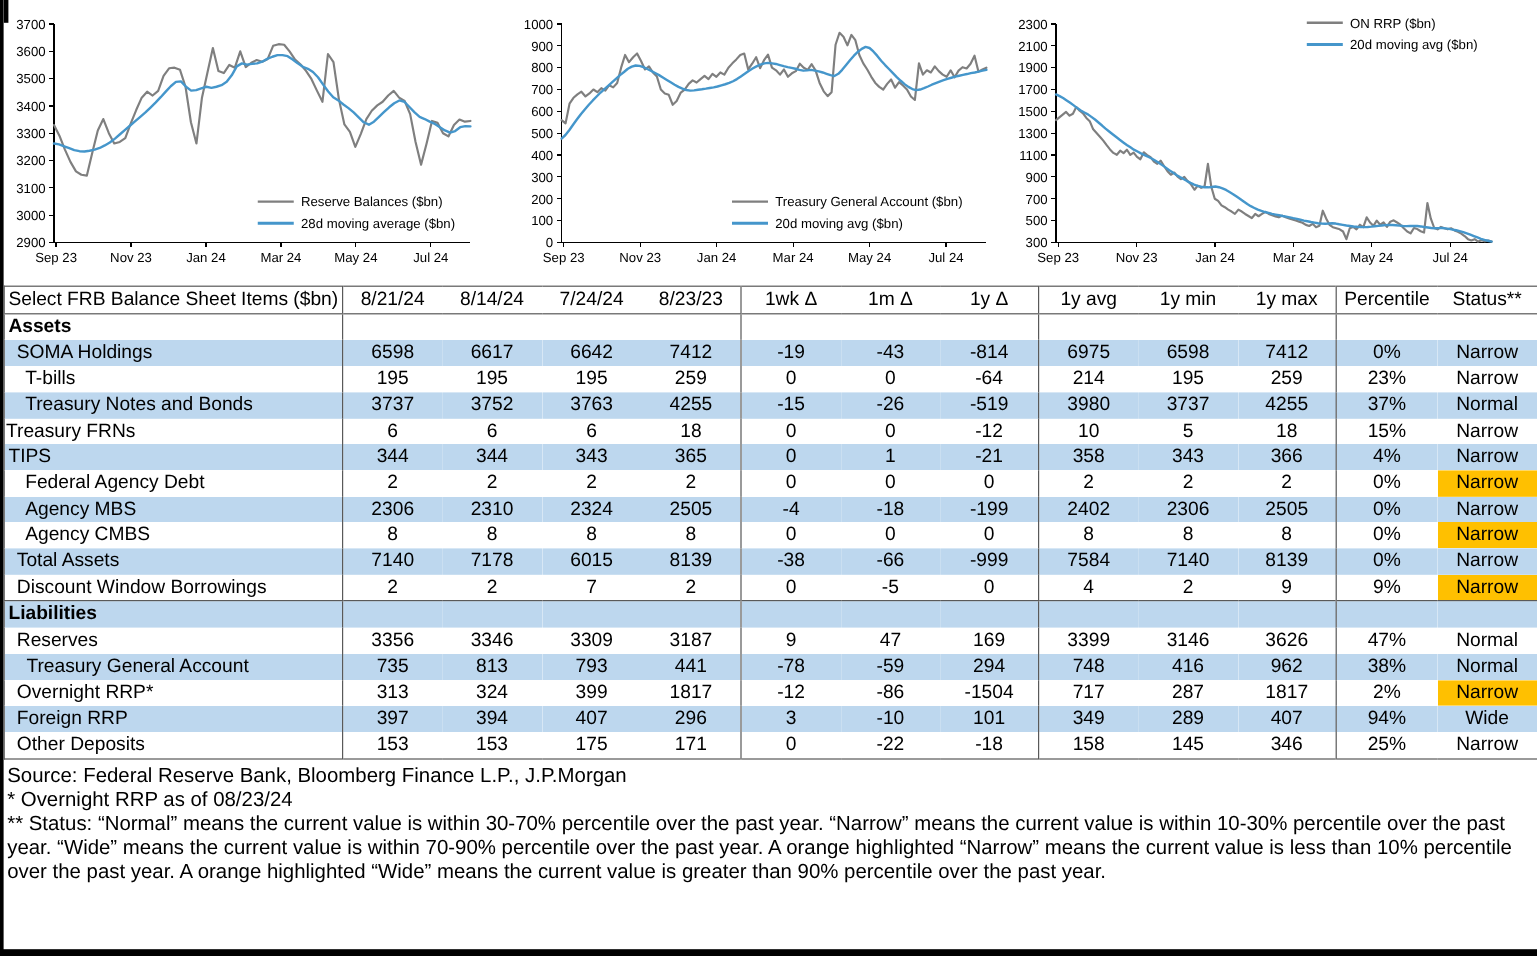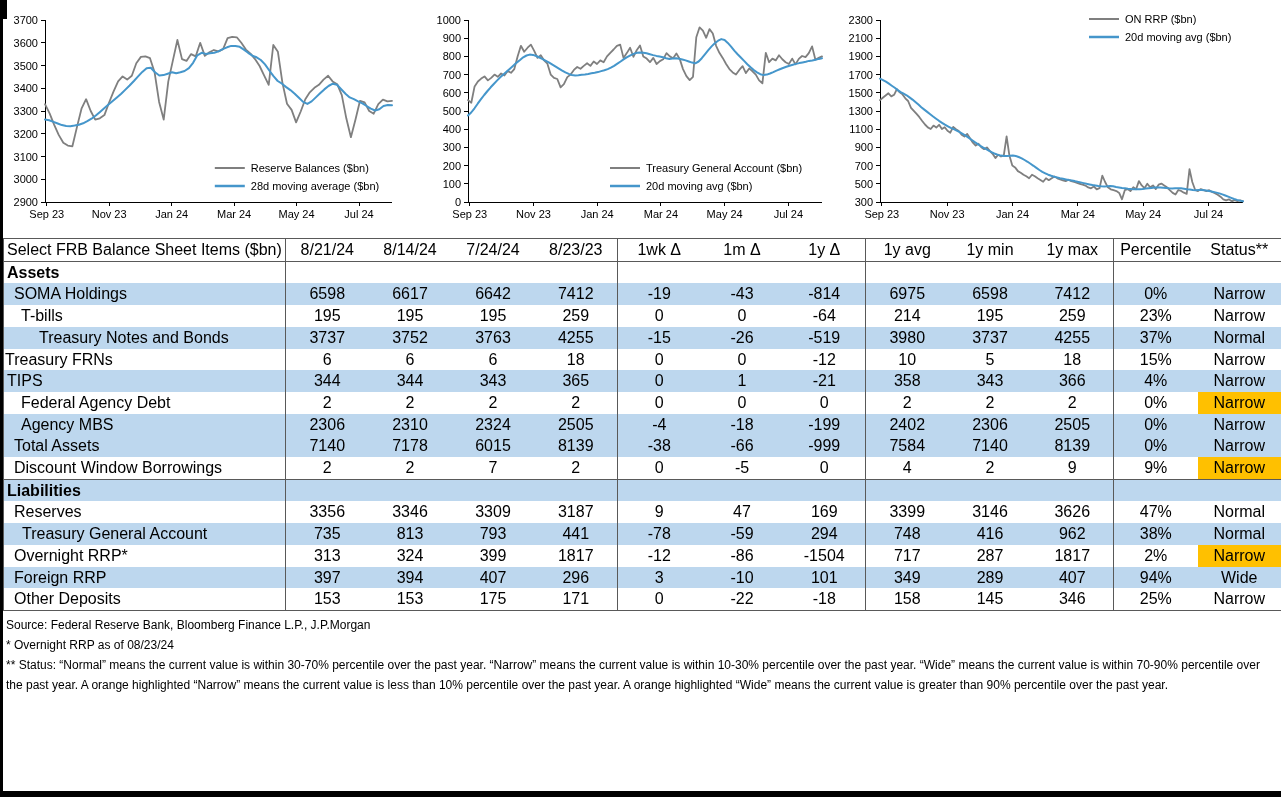--- a/index.html
+++ b/index.html
@@ -23,21 +23,21 @@
     text-align:center; font-weight:normal; overflow:hidden; white-space:nowrap;
   }
   table.bs .label{text-align:left;}
   table.bs .group-start{border-left:1px solid #595959;}
   table.bs thead th{border-bottom:1px solid #595959;}
   table.bs tr.divider-top td{border-top:1px solid #595959;}
   table.bs tr.section td{font-weight:bold;}
   table.bs tr.shade td{background:#BDD7EE;}
   table.bs td.status-hl{background:#FFC000;}
 
-  .footnotes{padding:4px 4px 0 3px; font-size:12px; line-height:20px;}
+  .footnotes{padding:4px 4px 0 3px; font-size:17px; line-height:20px;}
   .footnotes p{margin:0;}
 </style>
 </head>
 <body>
 
 <div class="page">
   <div class="corner-notch"></div>
 
   <div class="charts-row">
     <svg class="chart" width="424" height="232">
@@ -243,21 +243,21 @@
           <td class="group-start">0</td>
           <td>0</td>
           <td>-64</td>
           <td class="group-start">214</td>
           <td>195</td>
           <td>259</td>
           <td class="group-start">23%</td>
           <td>Narrow</td>
         </tr>
         <tr class="shade">
-          <td class="label" style="padding-left: 35px;">Treasury Notes and Bonds</td>
+          <td class="label" style="padding-left: 17px;">Treasury Notes and Bonds</td>
           <td class="group-start">3737</td>
           <td>3752</td>
           <td>3763</td>
           <td>4255</td>
           <td class="group-start">-15</td>
           <td>-26</td>
           <td>-519</td>
           <td class="group-start">3980</td>
           <td>3737</td>
           <td>4255</td>
@@ -314,20 +314,35 @@
           <td class="group-start">2306</td>
           <td>2310</td>
           <td>2324</td>
           <td>2505</td>
           <td class="group-start">-4</td>
           <td>-18</td>
           <td>-199</td>
           <td class="group-start">2402</td>
           <td>2306</td>
           <td>2505</td>
+          <td class="group-start">0%</td>
+          <td class="status-hl">Narrow</td>
+        </tr>
+        <tr>
+          <td class="label" style="padding-left: 17px;">Agency CMBS</td>
+          <td class="group-start">8</td>
+          <td>8</td>
+          <td>8</td>
+          <td>8</td>
+          <td class="group-start">0</td>
+          <td>0</td>
+          <td>0</td>
+          <td class="group-start">8</td>
+          <td>8</td>
+          <td>8</td>
           <td class="group-start">0%</td>
           <td class="status-hl">Narrow</td>
         </tr>
         <tr class="shade">
           <td class="label" style="padding-left: 10px;">Total Assets</td>
           <td class="group-start">7140</td>
           <td>7178</td>
           <td>6015</td>
           <td>8139</td>
           <td class="group-start">-38</td>

